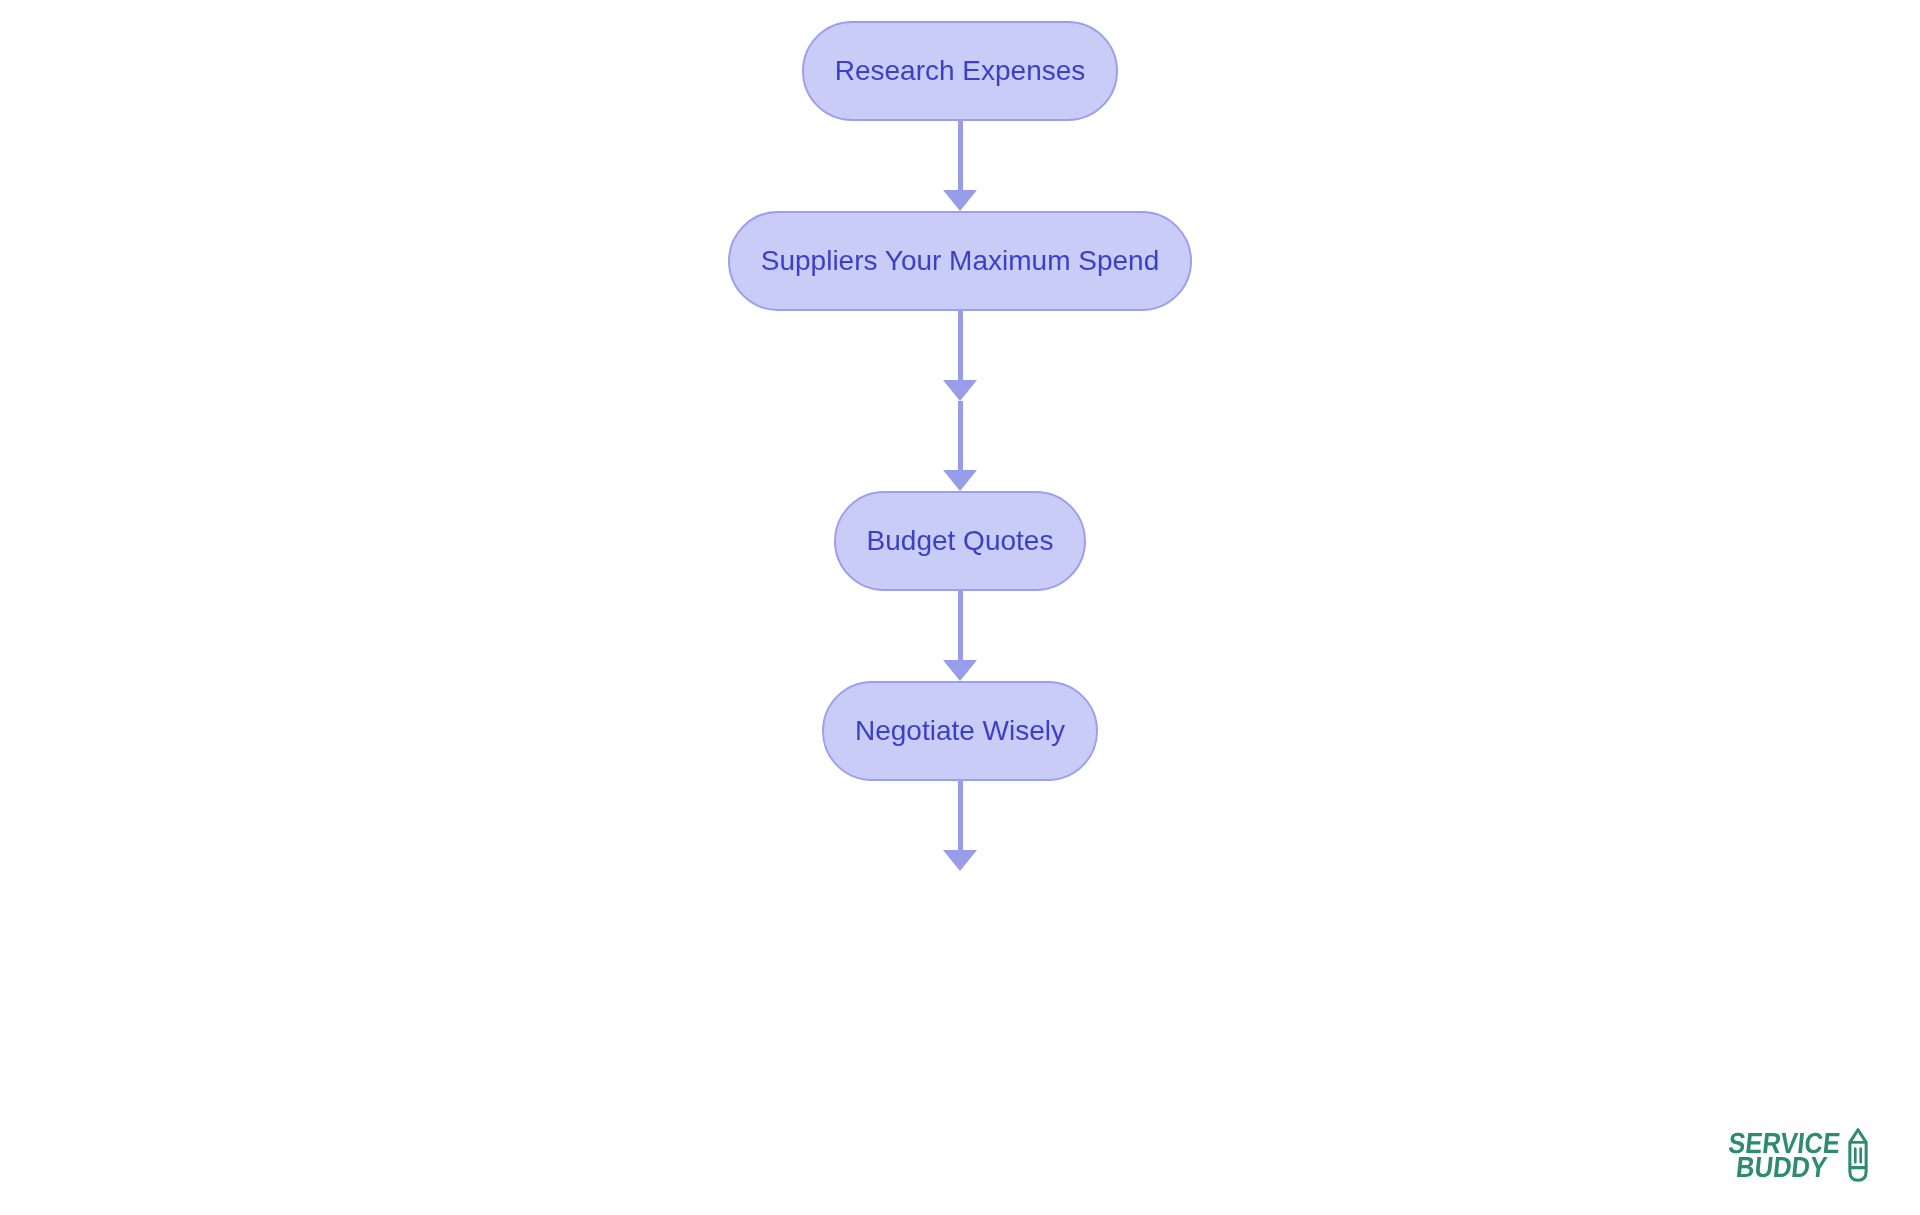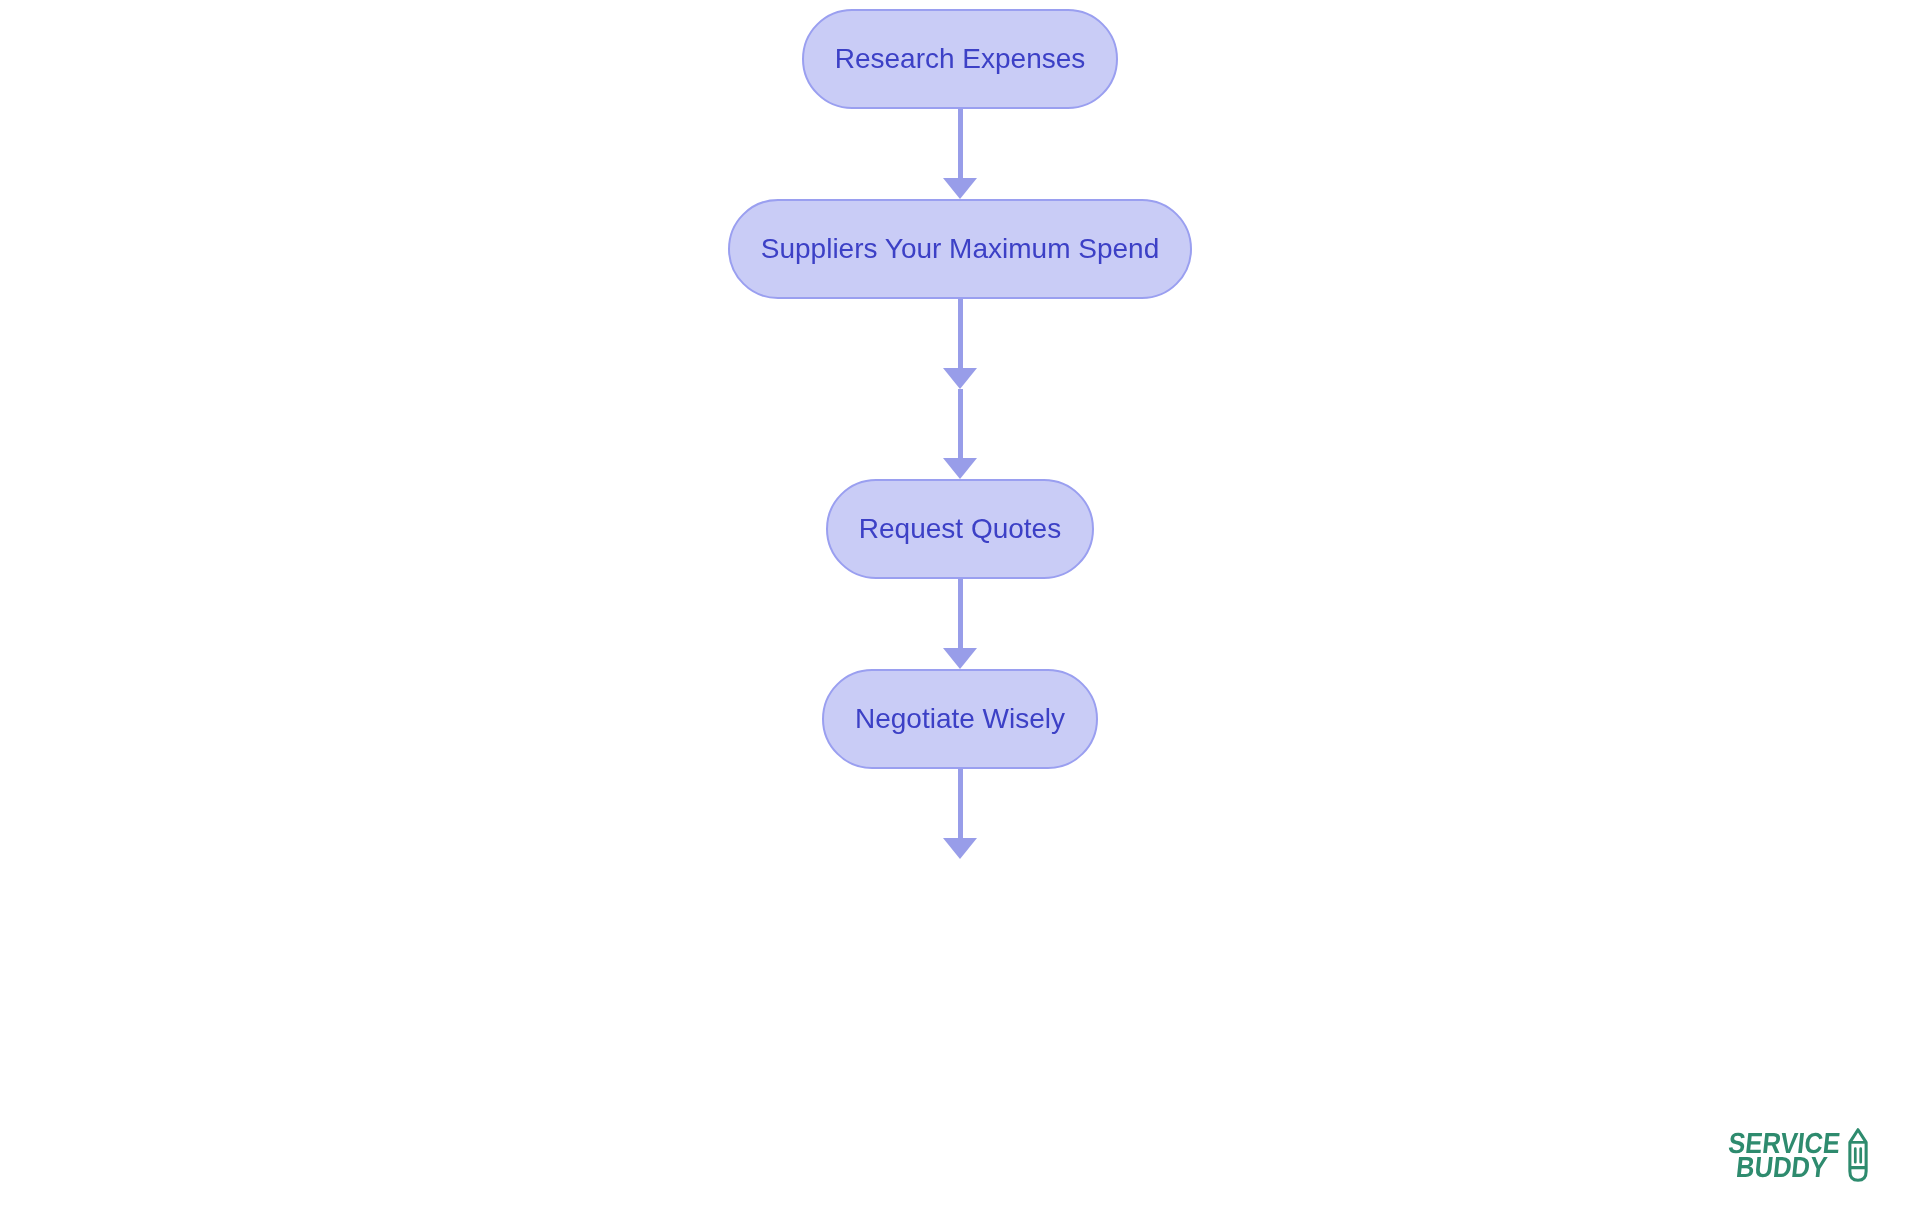--- a/index.html
+++ b/index.html
@@ -12,21 +12,21 @@
     width: 1920px;
     height: 1215px;
     background: #ffffff;
     overflow: hidden;
     font-family: "Liberation Sans", sans-serif;
   }
   .flow {
     position: absolute;
     left: 0;
     right: 0;
-    top: 9px;
+    top: 21px;
     display: flex;
     flex-direction: column;
     align-items: center;
   }
   .node {
     box-sizing: border-box;
     height: 100px;
     padding: 0 31px;
     border: 2px solid #9a9ff0;
     border-radius: 50px;
@@ -107,21 +107,21 @@
       <div class="head"></div>
     </div>
 
 
     <div class="arrow">
       <div class="stem"></div>
       <div class="head"></div>
     </div>
 
     <div class="node">
-      <span>Request Quotes</span>
+      <span>Budget Quotes</span>
     </div>
 
     <div class="arrow">
       <div class="stem"></div>
       <div class="head"></div>
     </div>
 
     <div class="node">
       <span>Negotiate Wisely</span>
     </div>

